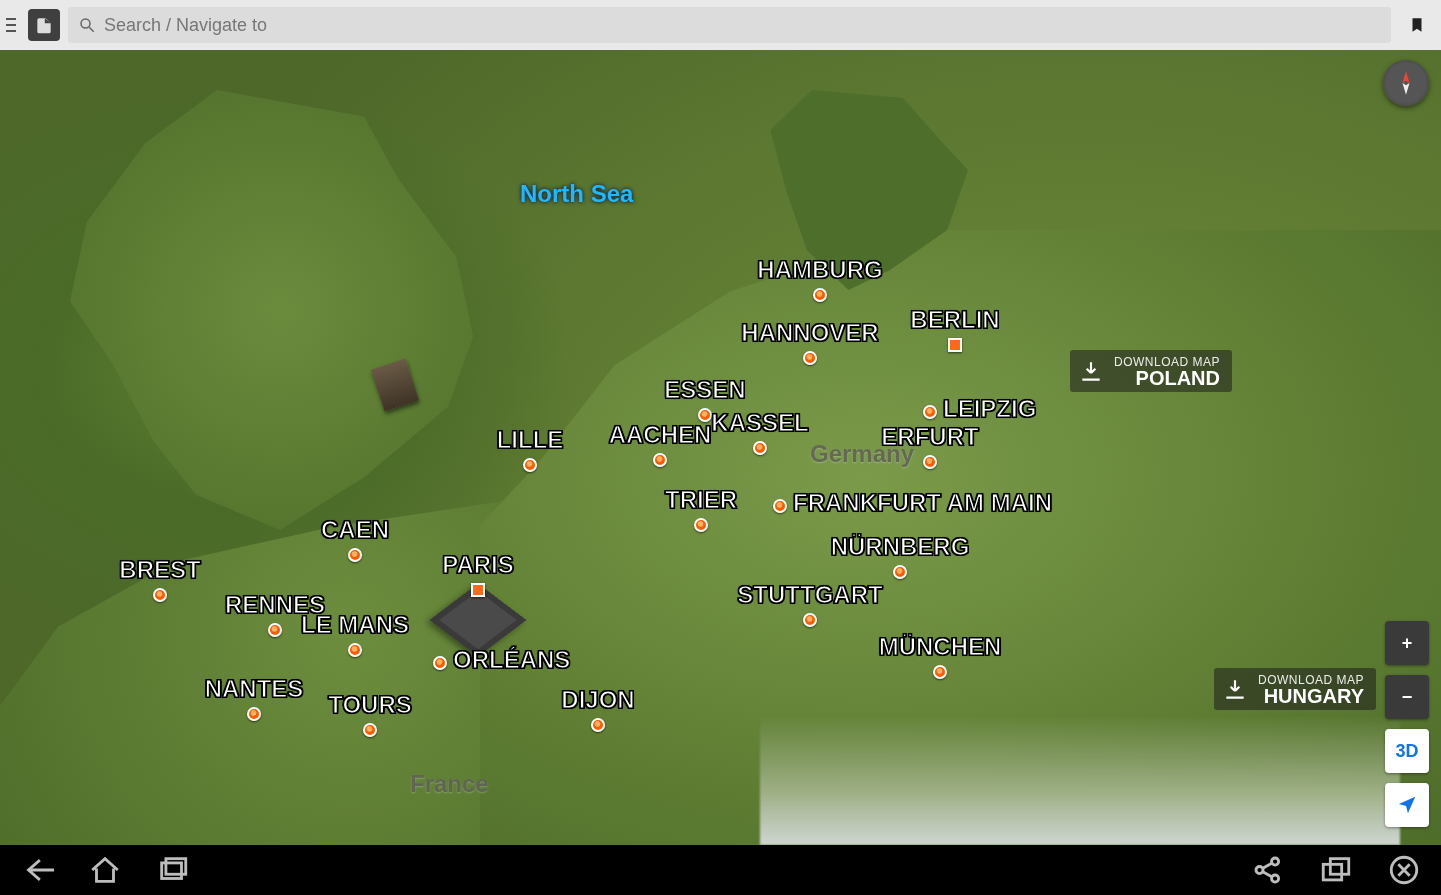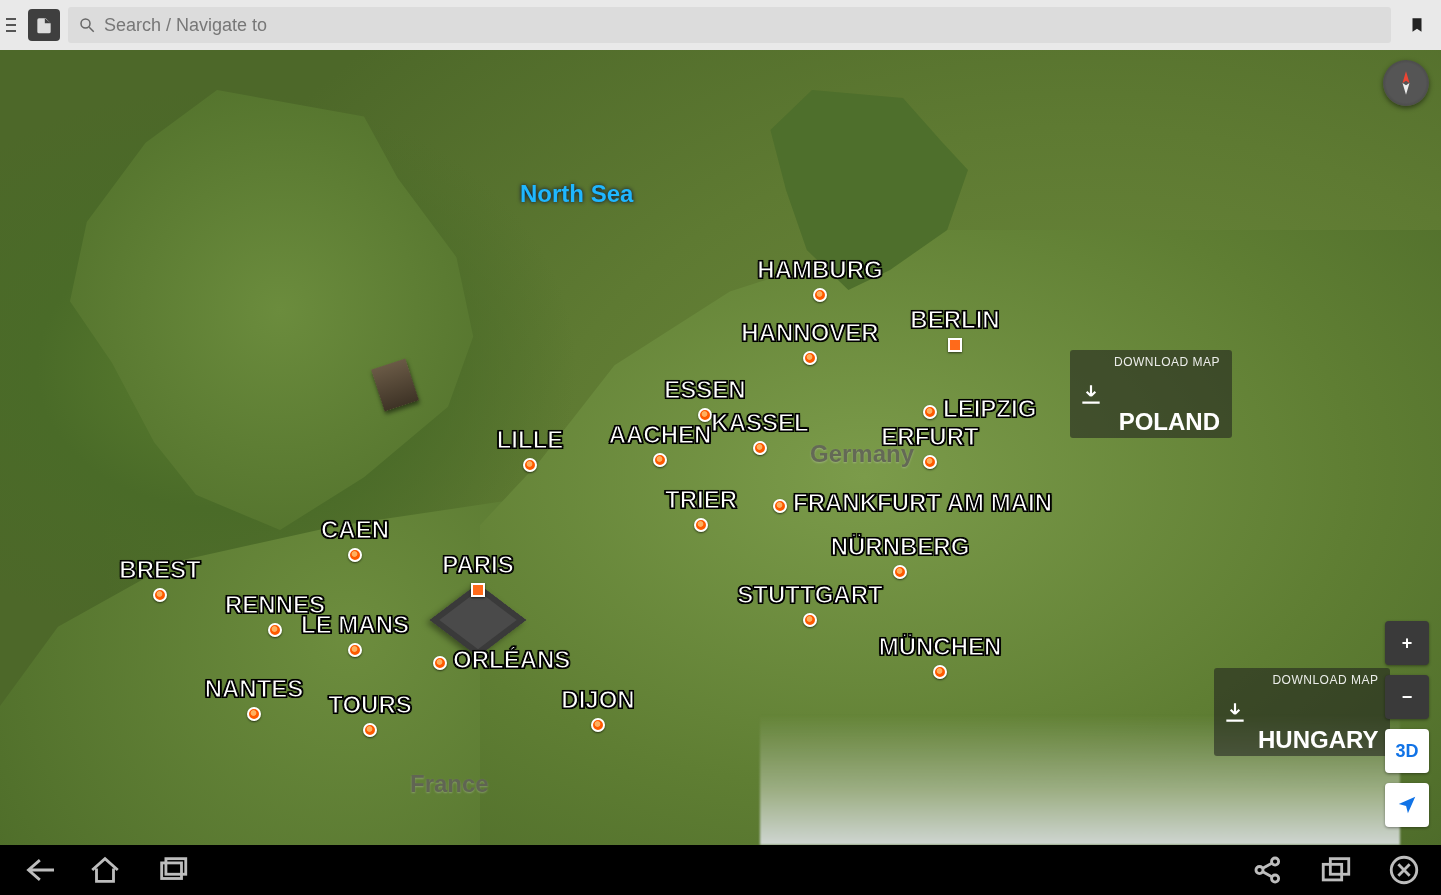--- a/index.html
+++ b/index.html
@@ -97,21 +97,21 @@
   .city .name.right { left:20px; bottom:auto; top:-10px; transform:none; }
 
   
   .dl-chip {
     position:absolute; display:flex; align-items:center; gap:10px;
     background:rgba(30,30,30,.55); padding:6px 12px 4px 8px; border-radius:3px;
   }
   .dl-chip svg { width:26px; height:26px; }
   .dl-chip .txt { color:#fff; line-height:1; }
   .dl-chip .small { font-size:12px; letter-spacing:.5px; opacity:.9; }
-  .dl-chip .big { font-size:24px; font-weight:800;margin-top:42px; }
+  .dl-chip .big { font-size:20px; font-weight:800; }
 
   
   .compass {
     position:absolute; right:12px; top:10px; width:46px; height:46px; border-radius:50%;
     background:radial-gradient(circle at 50% 50%, #555 0 60%, #333 100%);
     box-shadow:0 2px 5px rgba(0,0,0,.5);
     display:flex; align-items:center; justify-content:center;
   }
 
   

